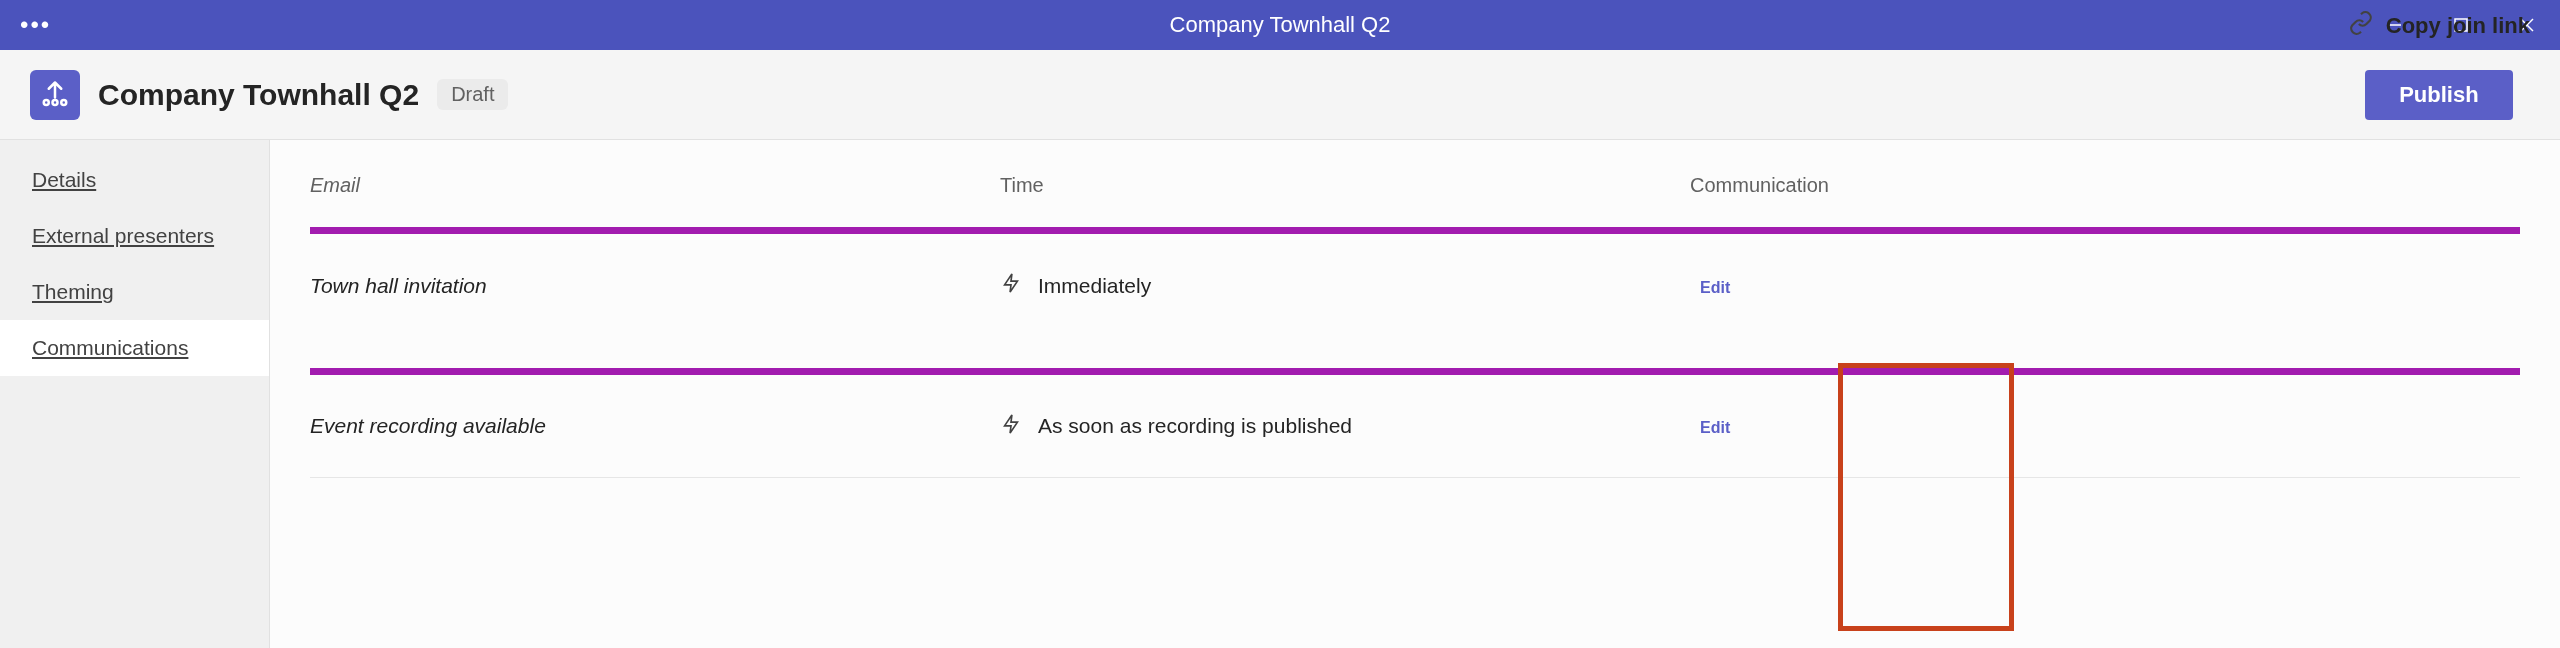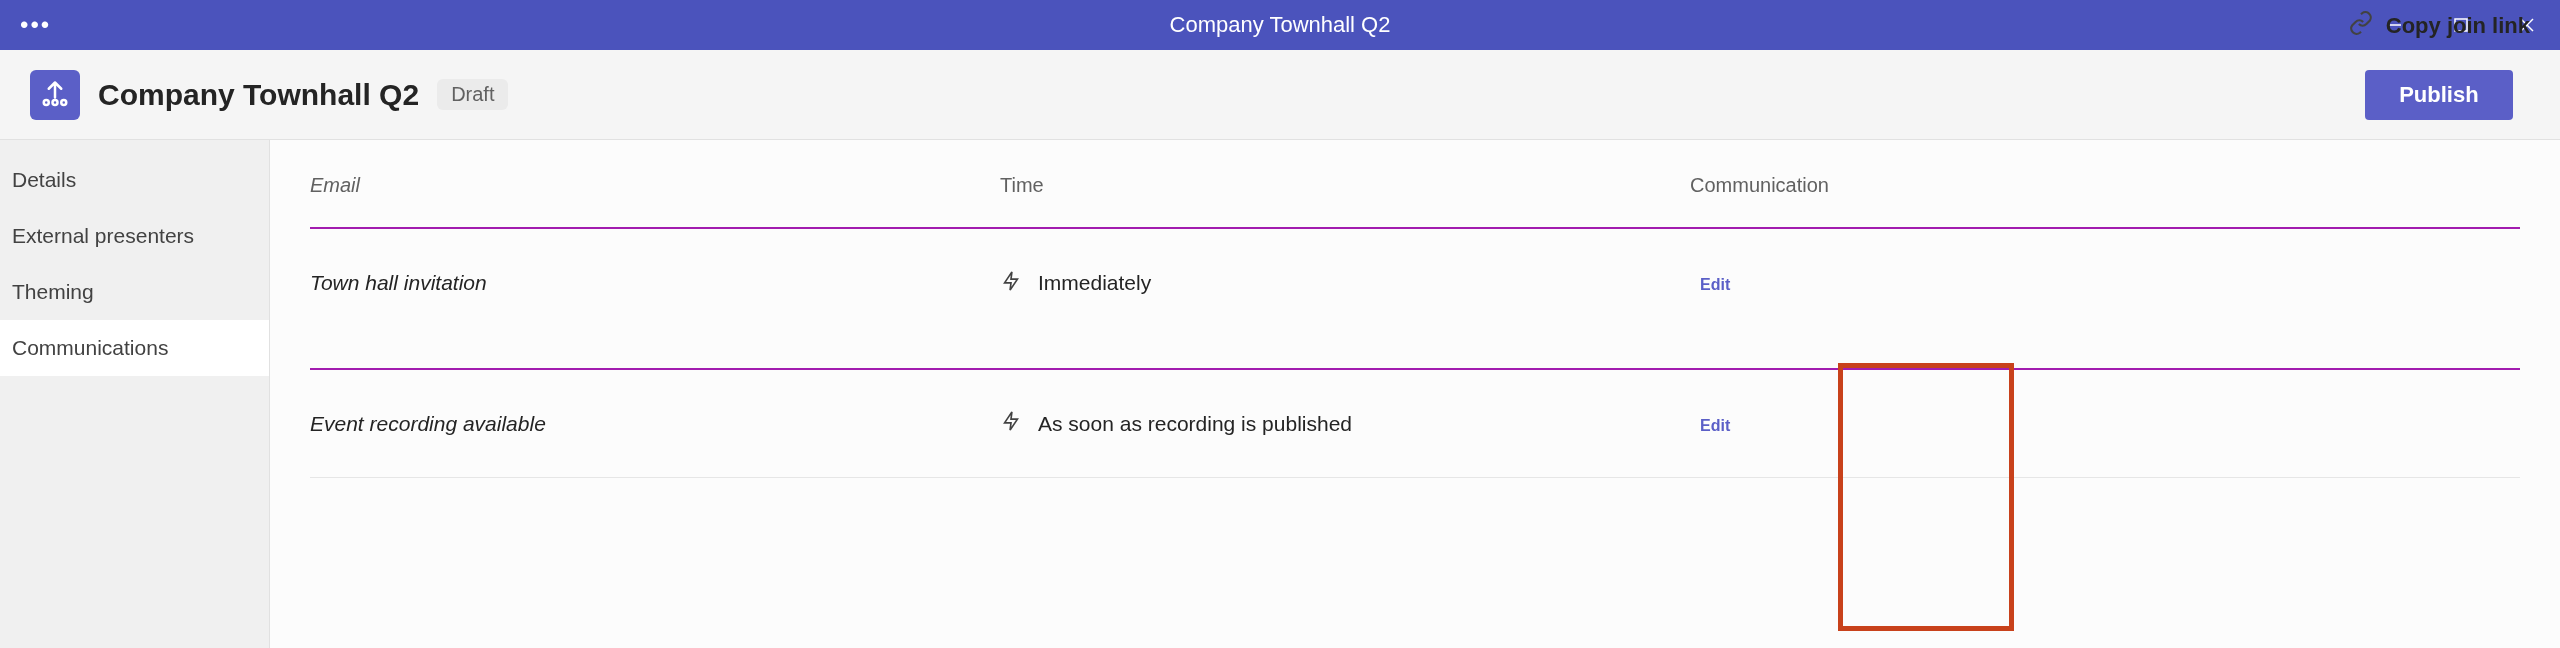--- a/index.html
+++ b/index.html
@@ -133,24 +133,25 @@
       display: flex;
       height: calc(100% - 140px);
     }
     .sidebar {
       width: 270px;
       background: #f0f0f0;
       border-right: 1px solid #e1e1e1;
       padding-top: 12px;
     }
     .side-item {
-      padding: 16px 12px;
+      padding: 16px 32px;
       font-size: 21px;
       color: #424242;
       cursor: pointer;
+      text-decoration: underline;
     }
     .side-item.active {
       background: white;
     }
     .content {
       flex: 1;
       background: #fcfcfc;
       padding: 34px 40px 0 40px;
     }
 
@@ -161,21 +162,21 @@
       padding-bottom: 30px;
     }
     .col-email { width: 690px; font-style: italic; }
     .col-time { width: 690px; display: flex; align-items: center; gap: 16px; }
     .col-comm { flex: 1; }
 
     .row {
       display: flex;
       align-items: center;
       height: 110px;
-      border-top: 2px solid #a21caf;
+      border-top: 7px solid #a21caf;
       font-size: 21px;
       color: #242424;
     }
     .row:last-child { border-bottom: 1px solid #e6e6e6; margin-top: 31px; }
 
     .edit-link {
       color: #5b5fc7;
       font-weight: 700;
       cursor: pointer;
       font-size: 16px;

